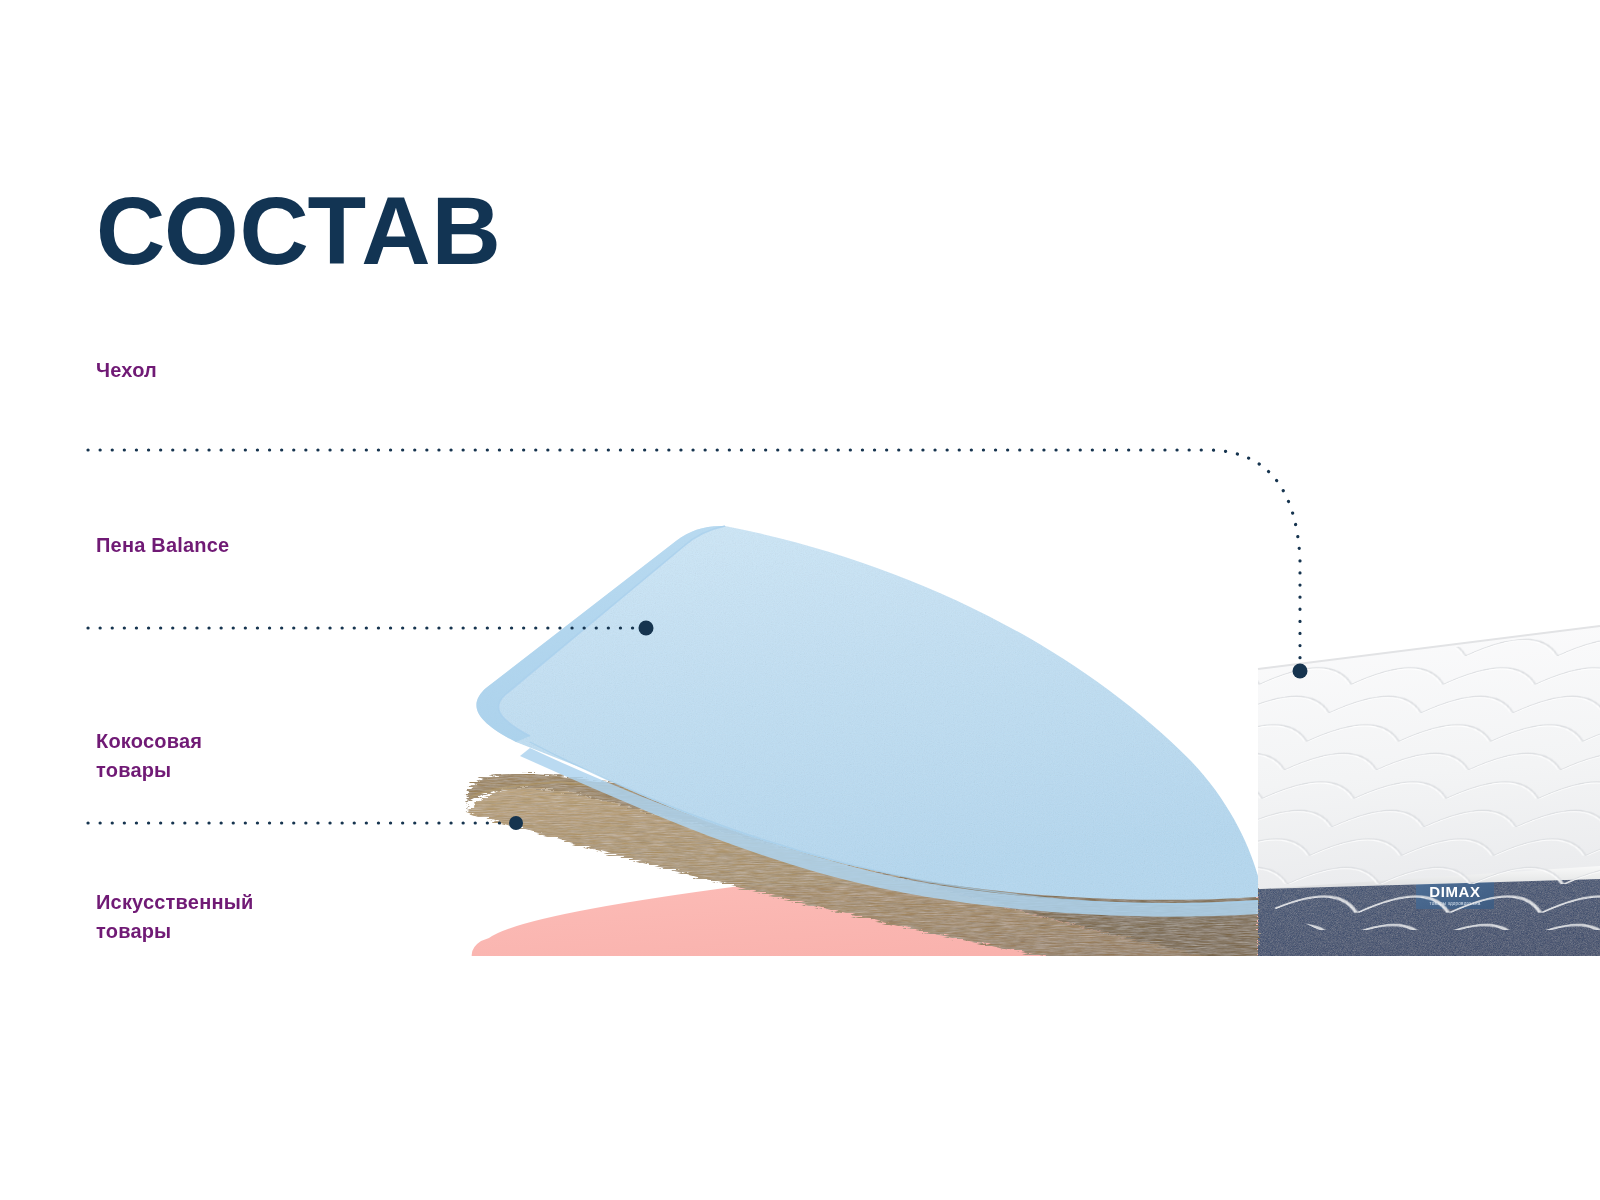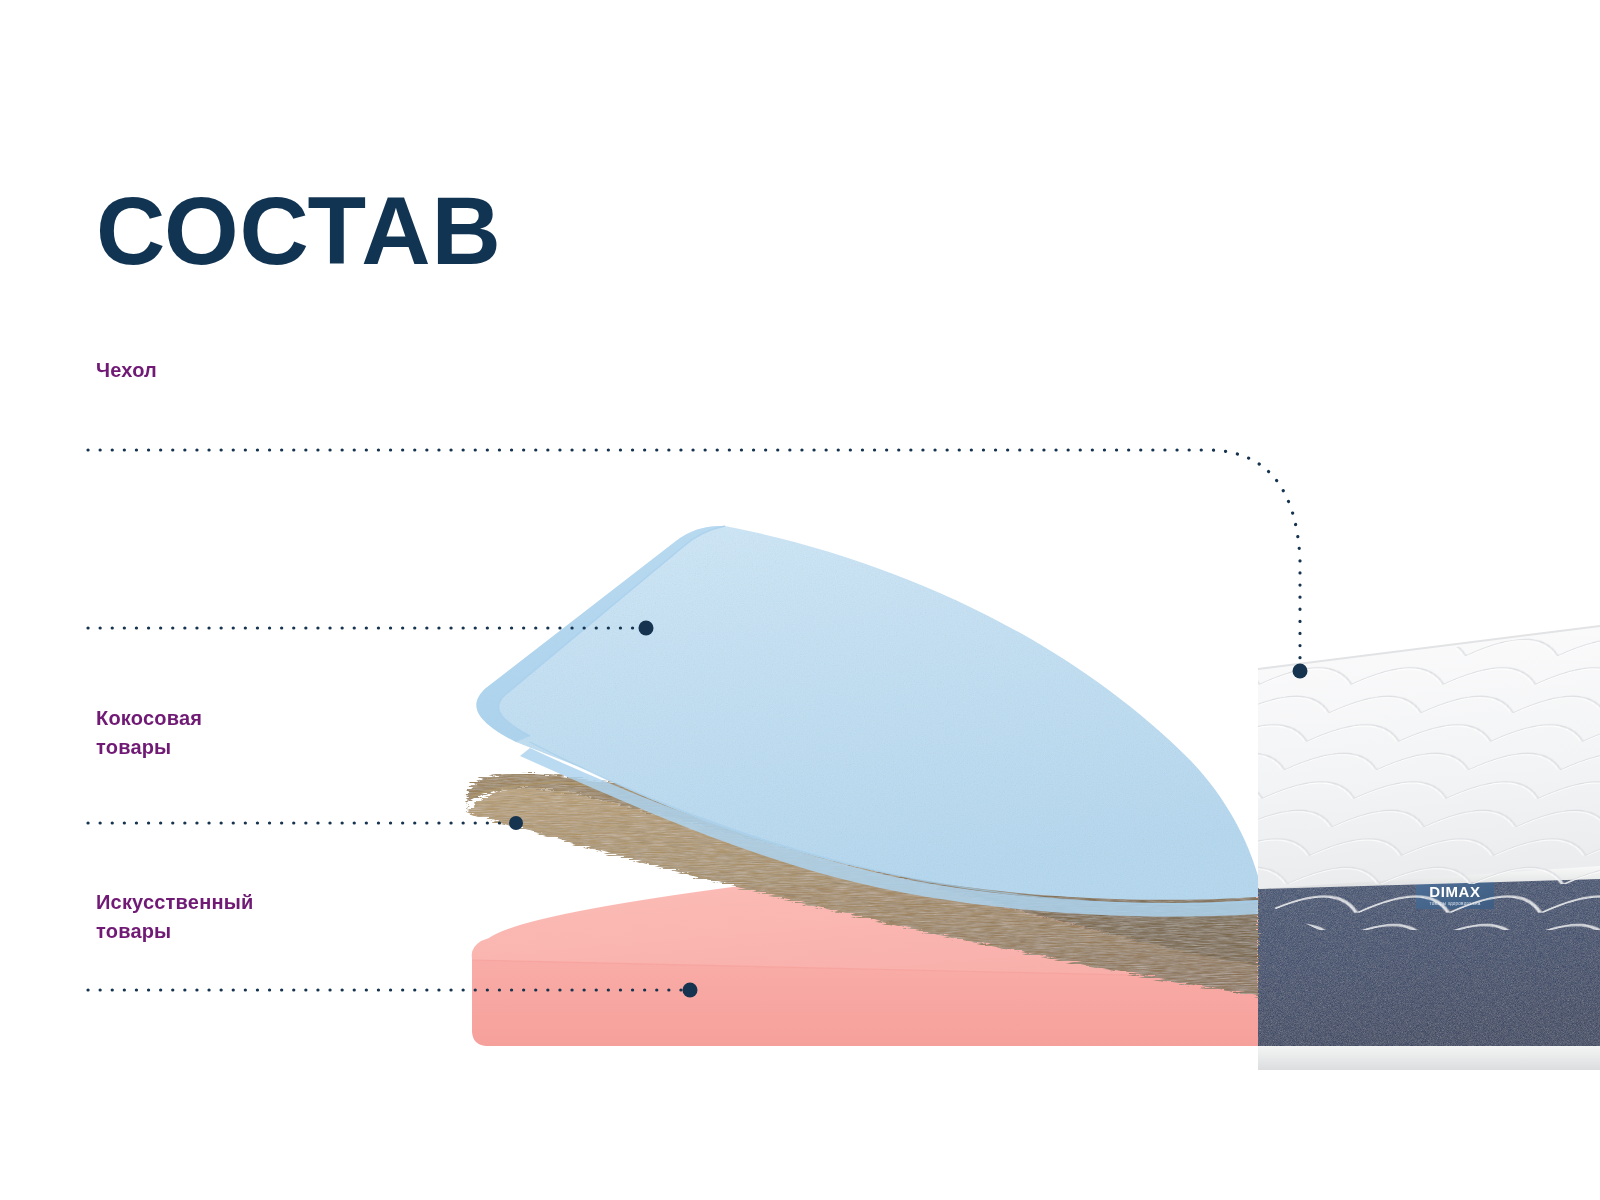--- a/index.html
+++ b/index.html
@@ -3,21 +3,21 @@
 <meta charset="utf-8">
 <style>
   html,body{margin:0;padding:0;}
   body{
     width:1600px;height:1200px;
     background:#ffffff;
     font-family:"Liberation Sans", sans-serif;
     overflow:hidden;
     position:relative;
   }
-  #stage{position:absolute;left:0;top:0;width:1600px;height:1200px;overflow:hidden;}
+  #stage{position:absolute;left:0;top:0;width:1600px;height:956px;overflow:hidden;}
 
   
   .page-title{
     position:absolute;
     left:96px; top:183px;
     font-size:96px;
     font-weight:700;
     letter-spacing:1px;
     color:#123453;
     line-height:1;
@@ -293,23 +293,24 @@
     </g>
   </svg>
 
   <div class="page-title">СОСТАВ</div>
 
   <div class="callout" style="top:356px">
     <div class="label-line">Чехол</div>
   </div>
 
   <div class="callout" style="top:531px">
+    <div class="label-line">Пена Balance</div>
   </div>
 
-  <div class="callout" style="top:704px">
+  <div class="callout" style="top:727px">
     <div class="label-line">Кокосовая</div>
     <div class="label-line">товары</div>
   </div>
 
   <div class="callout" style="top:888px">
     <div class="label-line">Искусственный</div>
     <div class="label-line">товары</div>
   </div>
 
 </div>

